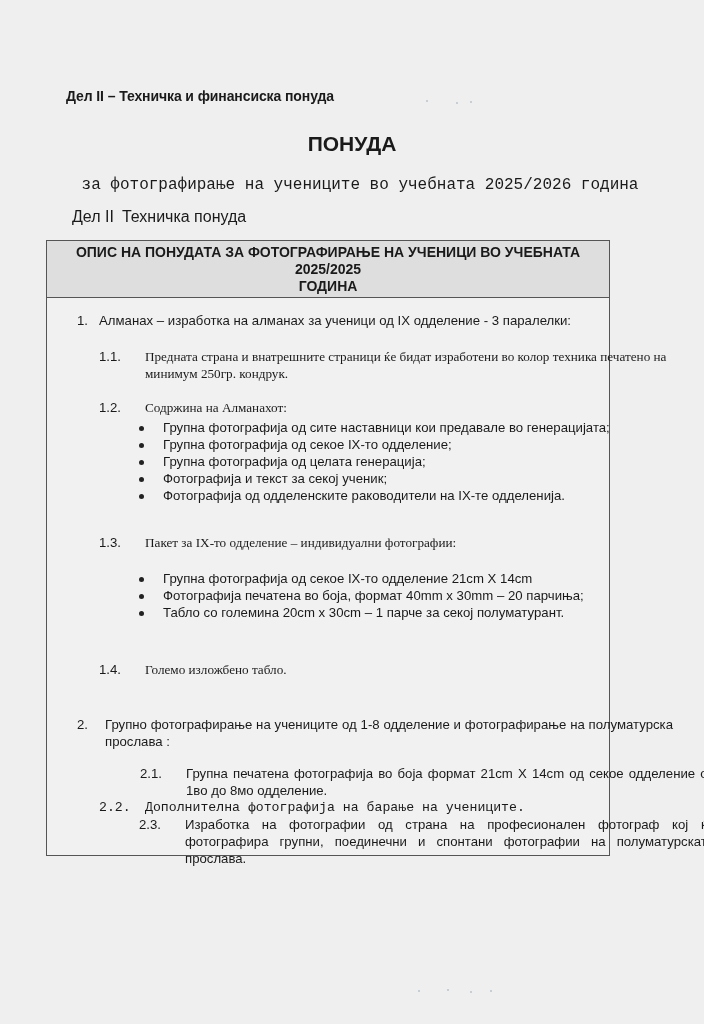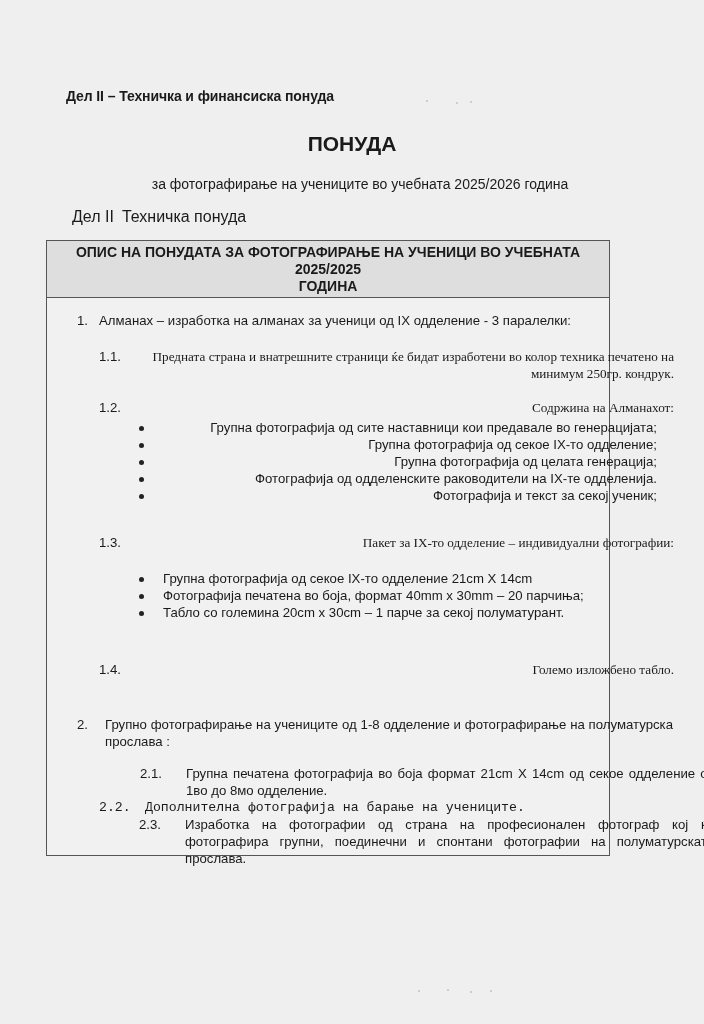--- a/index.html
+++ b/index.html
@@ -14,41 +14,41 @@
   .doc-header {
     position: absolute; left: 66px; top: 88px;
     font-size: 14px; font-weight: bold; letter-spacing: -0.1px;
   }
   .main-title {
     position: absolute; left: 0; width: 704px; top: 132px;
     text-align: center; font-size: 21px; font-weight: bold;
   }
   .subtitle {
     position: absolute; left: 0; width: 704px; top: 176px;
-    text-align: center; font-size: 14px; padding-left: 16px; box-sizing: border-box;
+    text-align: center; font-size: 16px; padding-left: 16px; box-sizing: border-box; font-family: Liberation Mono, monospace;
   }
   .section-label {
     position: absolute; left: 72px; top: 208px; font-size: 16px;
   }
   .section-label .gap { display: inline-block; width: 8px; }
   .table {
     position: absolute; left: 46px; top: 240px; width: 564px; height: 616px;
     border: 1.5px solid #555; box-sizing: border-box;
     background: #f1f1f1;
   }
   .table-head {
     background: #dedede;
     border-bottom: 1.5px solid #555;
     text-align: center;
     font-weight: bold; font-size: 14px; line-height: 17px;
     padding: 3px 6px 2px;
   }
   .content { position: relative; font-size: 13.2px; line-height: 17px; }
   .item1 { position: absolute; left: 30px; top: 52px; width: 580px; }
-  .sub { position: absolute; left: 52px; width: 575px; text-align: right; }
+  .sub { position: absolute; left: 52px; width: 575px; }
   .sub .snum { position: absolute; left: 0; top: 0; }
   .sub .stext { position: absolute; left: 46px; right: 0; top: 0; font-family: Liberation Serif, serif; }
   .bullets { list-style: none; margin: 0; padding: 0; position: absolute; left: 90px; width: 520px; }
   .bullets li { position: relative; padding-left: 26px; height: 17px; white-space: nowrap; }
   .bullets li::before {
     content: ""; position: absolute; left: 2px; top: 7px;
     width: 5px; height: 5px; border-radius: 50%; background: #222;
   }
   .item2 { position: absolute; left: 30px; top: 456px; width: 596px; }
   .item2 .n { position: absolute; left: 0; top: 0; }
@@ -86,26 +86,26 @@
 
       <div class="sub" style="top:50px; height:34px;">
         <span class="snum">1.1.</span>
         <span class="stext">Предната страна и внатрешните страници ќе бидат изработени во колор техника печатено на минимум 250гр. кондрук.</span>
       </div>
 
       <div class="sub" style="top:101px; height:17px;">
         <span class="snum">1.2.</span>
         <span class="stext">Содржина на Алманахот:</span>
       </div>
-      <ul class="bullets" style="top:121px;text-align:right;">
+      <ul class="bullets" style="top:121px;">
         <li>Групна фотографија од сите наставници кои предавале во генерацијата;</li>
         <li>Групна фотографија од секое IX-то одделение;</li>
         <li>Групна фотографија од целата генерација;</li>
+        <li>Фотографија и текст за секој ученик;</li>
         <li>Фотографија од одделенските раководители на IX-те одделенија.</li>
-        <li>Фотографија и текст за секој ученик;</li>
       </ul>
 
       <div class="sub" style="top:236px; height:17px;">
         <span class="snum">1.3.</span>
         <span class="stext">Пакет за IX-то одделение – индивидуални фотографии:</span>
       </div>
       <ul class="bullets" style="top:272px;">
         <li>Групна фотографија од секое IX-то одделение 21cm X 14cm</li>
         <li>Фотографија печатена во боја, формат 40mm x 30mm – 20 парчиња;</li>
         <li>Табло со големина 20cm x 30cm – 1 парче за секој полуматурант.</li>

